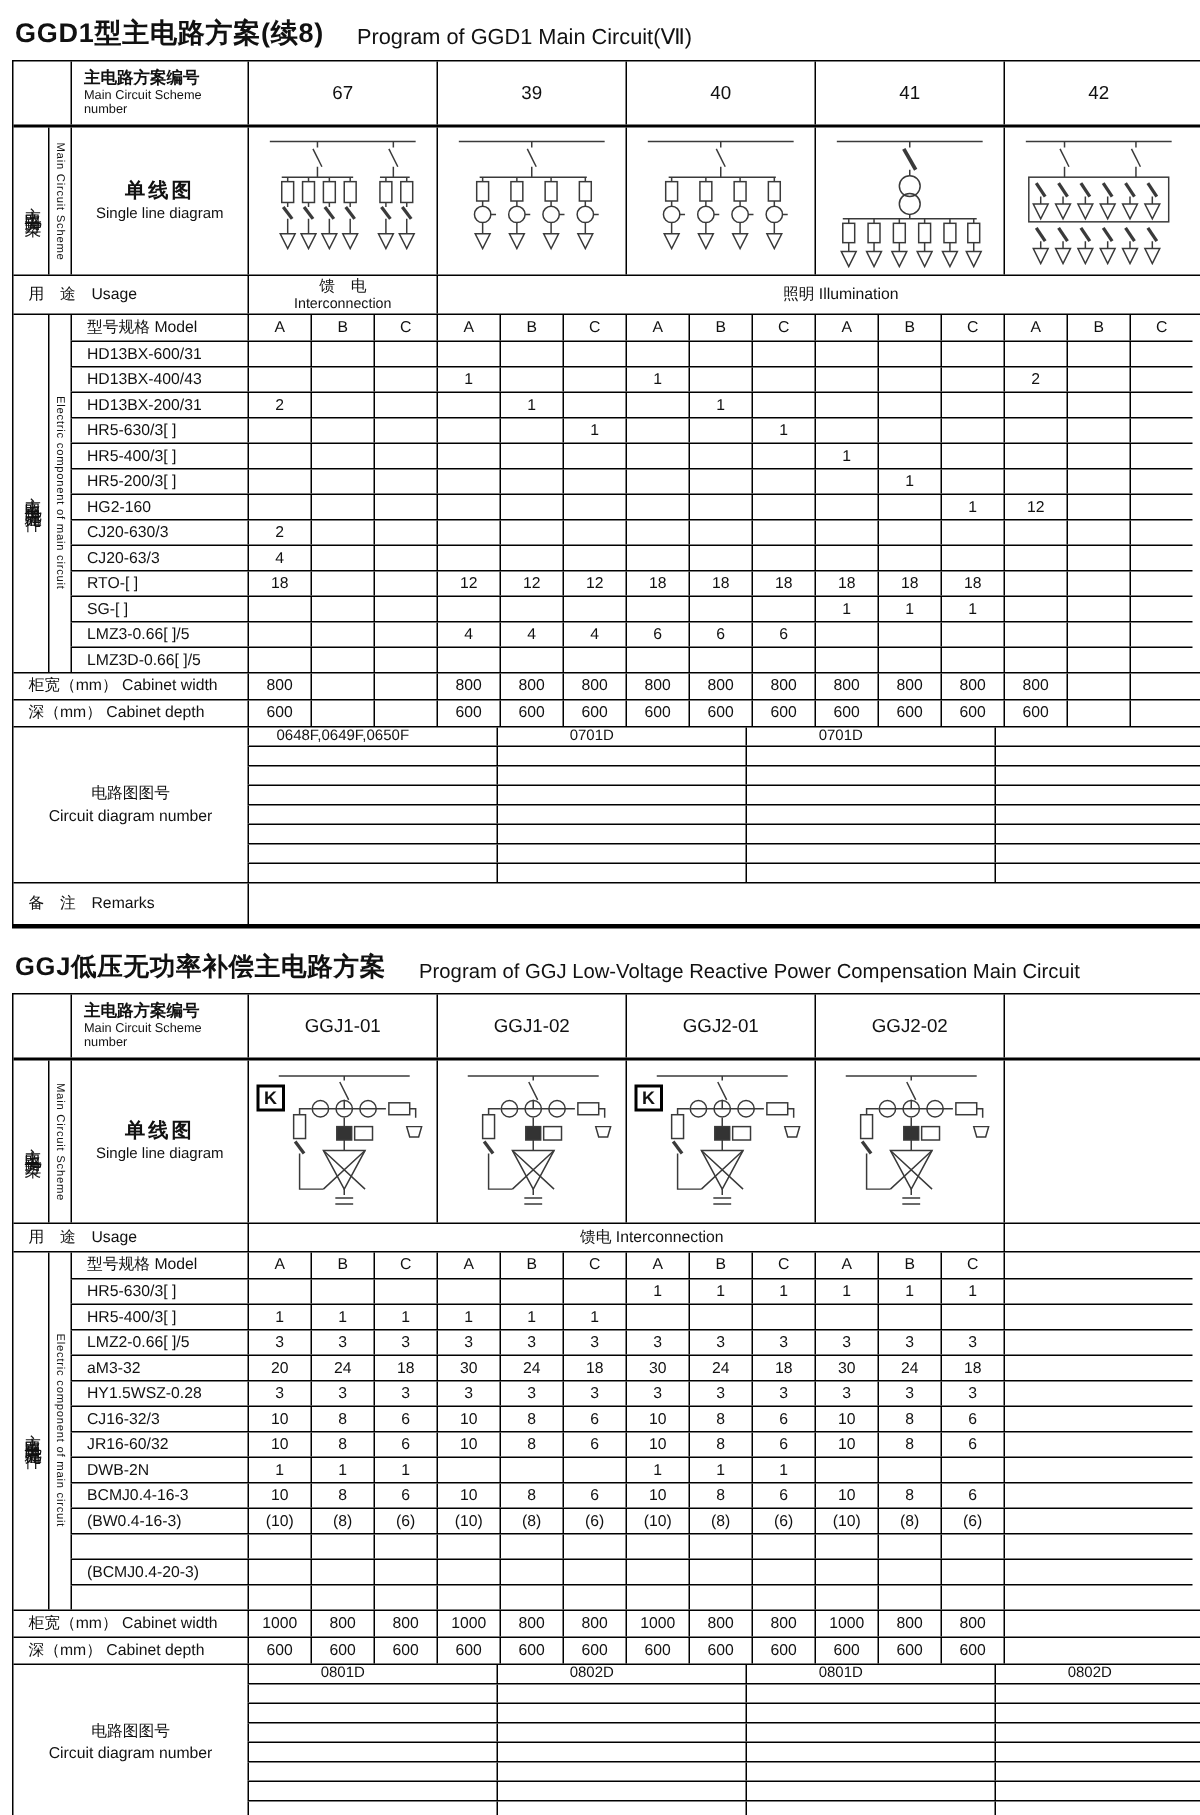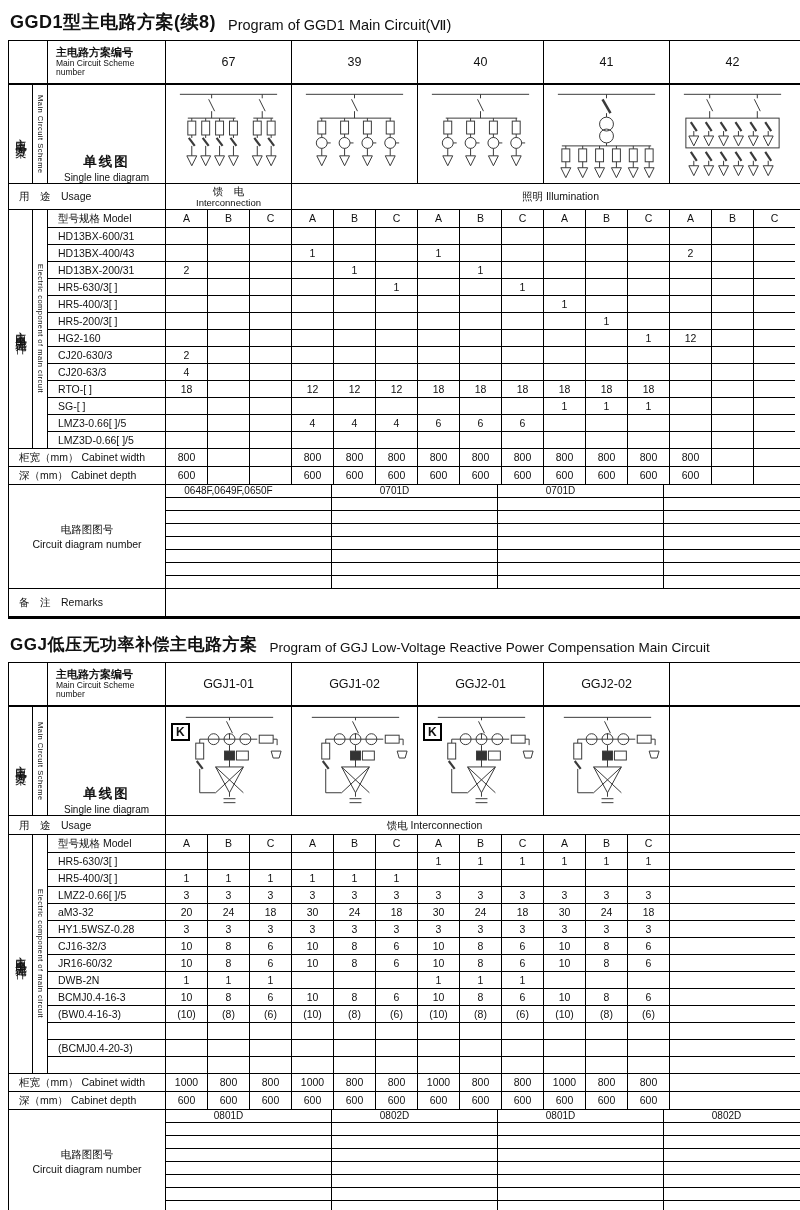--- a/index.html
+++ b/index.html
@@ -1,35 +1,35 @@
 <!DOCTYPE html>
 <html><head>
 <meta charset="utf-8">
 <style>
   html,body{margin:0;padding:0;background:#fff;color:#111;
     font-family:"Liberation Sans","DejaVu Sans",sans-serif;}
   body{width:800px;height:1210px;overflow:hidden;}
-  .title{display:flex;align-items:flex-end;gap:12px;margin:10px 0 6px 10px;}
+  .title{display:flex;align-items:flex-end;gap:22px;margin:10px 0 6px 10px;}
   .t-zh{font-size:18px;font-weight:bold;letter-spacing:.5px;}
   .t-en{font-size:14.5px;padding-bottom:1px;}
   .tbl{width:fit-content;margin-left:8px;border:1px solid #000;border-bottom-width:3px;background:#fff;}
   .band{display:flex;border-bottom:1px solid #000;}
   .band:last-child{border-bottom:none;}
   .band.hd{border-bottom:2.5px solid #000;}
   .cell{box-sizing:border-box;flex:0 0 auto;display:flex;align-items:center;justify-content:center;
         border-left:1px solid #000;font-size:10.5px;line-height:1.15;white-space:nowrap;overflow:hidden;}
   .first{border-left:none;}
   .corner{width:38px;}
   .hlab{width:118px;flex-direction:column;align-items:flex-start;justify-content:center;padding-left:8px;}
   .hlab .zh{font-size:11px;font-weight:600;}
   .hlab .en{font-size:8.5px;}
   .schead{width:126px;font-size:12.5px;}
   .sb-zh{width:23px;writing-mode:vertical-rl;text-orientation:upright;font-size:11.5px;letter-spacing:2px;}
   .sb-en{width:15px;writing-mode:vertical-rl;font-size:7.5px;letter-spacing:.5px;}
-  .lbl{width:118px;justify-content:flex-end;}
+  .lbl{width:118px;}
   .lbl.left{justify-content:flex-start;padding-left:10px;}
   .sub{width:42px;}
   .scheme{width:126px;}
   .dcell{width:126px;position:relative;}
   .extra{width:126px;}
   .leftlab{width:156px;}
   .wide{width:630px;}
   .u-feed{width:126px;}
   .u-illum{width:504px;padding-left:34px;}
   .stack{flex-direction:column;gap:1px;}

